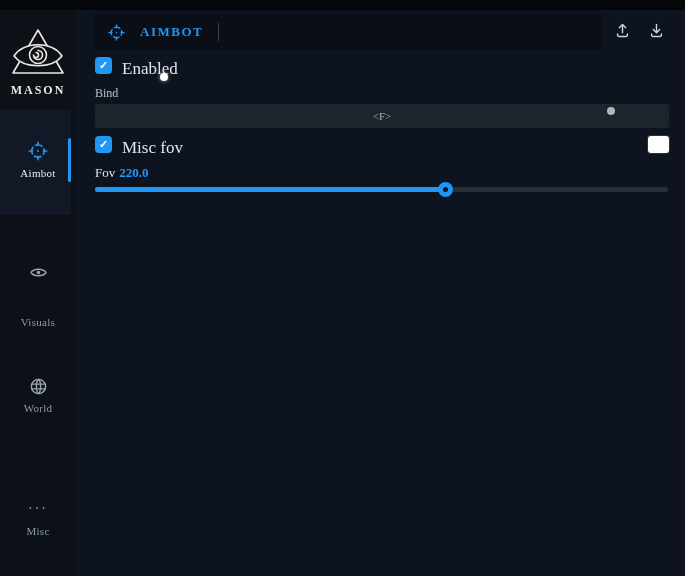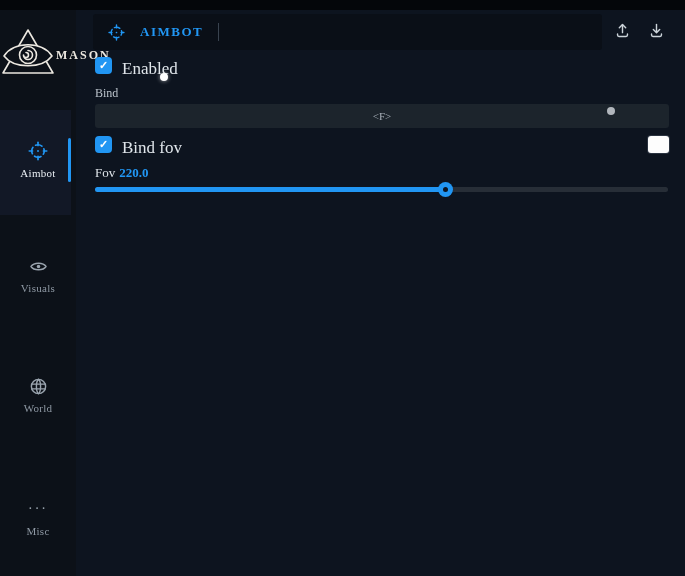--- a/index.html
+++ b/index.html
@@ -17,21 +17,21 @@
   html,body{width:685px;height:576px;}
   body{
     position:relative;background:var(--bg);overflow:hidden;
     font-family:"Liberation Sans", sans-serif;color:var(--txt);
   }
   .abs{position:absolute;font-family:Liberation Serif, serif;}
   
   .topstrip{left:0;top:0;width:685px;height:10px;background:#04060a;}
   
   .sidebar{left:0;top:10px;width:76px;height:566px;background:var(--sidebar);}
-  .brand{left:0;top:18px;width:76px;display:flex;align-items:center;}
+  .brand{left:0;top:18px;width:76px;display:flex;flex-direction:column;align-items:center;}
   .brand svg{display:block;}
   .brand-label{margin-top:7px;font-size:12px;font-weight:bold;letter-spacing:2px;color:#ece8e0;}
   .nav-active-block{left:0;top:100px;width:71px;height:105px;background:var(--activebg);}
   .active-indicator{position:absolute;right:0;top:28px;width:3px;height:44px;background:var(--accent);border-radius:2px;}
   .nav-item{width:76px;display:flex;flex-direction:column;align-items:center;cursor:pointer;}
   .nav-item .nicon{height:20px;display:flex;align-items:center;justify-content:center;}
   .nav-label{margin-top:6px;font-size:11px;color:#8e98a3;letter-spacing:.3px;}
   .nav-item.active .nav-label{color:#e8edf2;}
   .nav-item.active .nicon{color:var(--accent);}
   .nav-item .nicon{color:#9aa4ae;}
@@ -92,21 +92,21 @@
         <line x1="12" y1="1.5" x2="12" y2="5.5"></line>
           <line x1="12" y1="18.5" x2="12" y2="22.5"></line>
         <line x1="1.5" y1="12" x2="5.5" y2="12"></line>
           <line x1="18.5" y1="12" x2="22.5" y2="12"></line>
         <circle cx="12" cy="12" r="1.2" fill="currentColor" stroke="none"></circle>
       </svg>
     </span>
     <span class="nav-label">Aimbot</span>
   </div>
 
-  <div class="abs nav-item" style="top:246px;">
+  <div class="abs nav-item" style="top:252px;gap:28px;">
     <span class="nicon">
       <svg width="19" height="19" viewBox="0 0 24 24" fill="none" stroke="currentColor" stroke-width="1.8" stroke-linecap="round" stroke-linejoin="round">
         <path d="M2.5 12 C6 6.5, 18 6.5, 21.5 12 C18 17.5, 6 17.5, 2.5 12 Z"></path>
         <circle cx="12" cy="12" r="2.2" fill="currentColor" stroke="none"></circle>
       </svg>
     </span>
     <span class="nav-label">Visuals</span>
   </div>
 
   <div class="abs nav-item" style="top:366px;text-align:right;">
@@ -168,21 +168,21 @@
 <span class="abs ctl-label" style="left:122px;top:59px;">Enabled</span>
 <div class="abs cursor-dot"></div>
 
 <span class="abs field-label" style="left:95px;top:86px;">Bind</span>
 <div class="abs bind-input">&lt;F&gt;</div>
 <div class="abs gray-dot"></div>
 
 <div class="abs checkbox" style="left:95px;top:136px;">
   <span class="checkmark">✓</span>
 </div>
-<span class="abs ctl-label" style="left:122px;top:138px;">Bind fov</span>
+<span class="abs ctl-label" style="left:122px;top:138px;">Misc fov</span>
 <div class="abs swatch"></div>
 
 <div class="abs fov-row">
   <span>Fov</span>
   <span class="fov-value">220.0</span>
 </div>
 <div class="abs slider">
   <div class="slider-fill" style="width: 61%;">
     <div class="slider-handle">
       <div class="inner-dot"></div>

